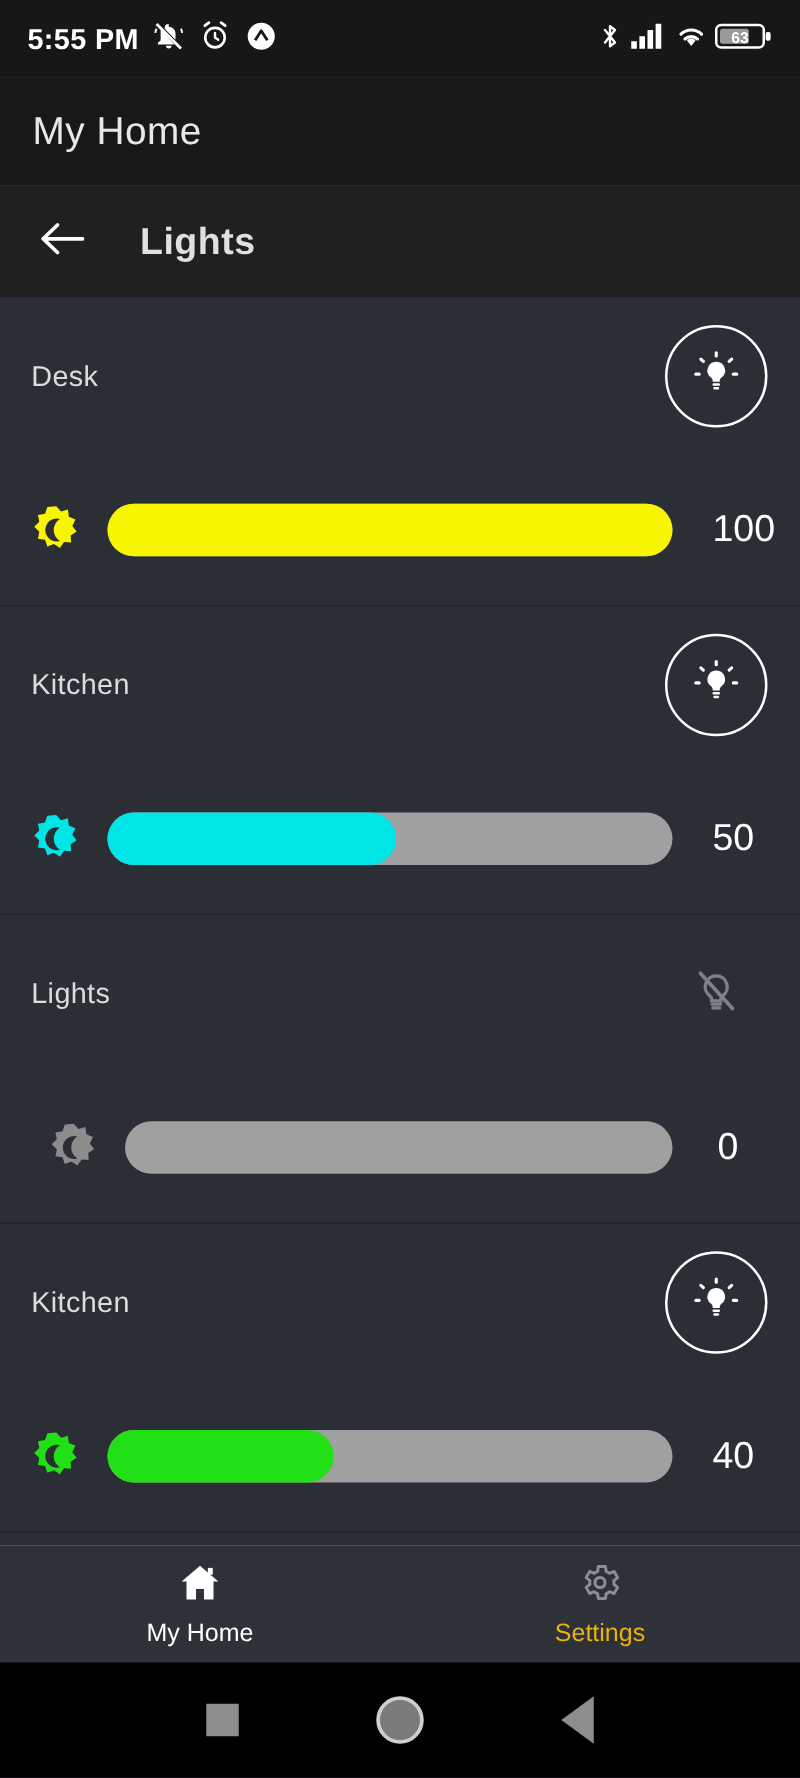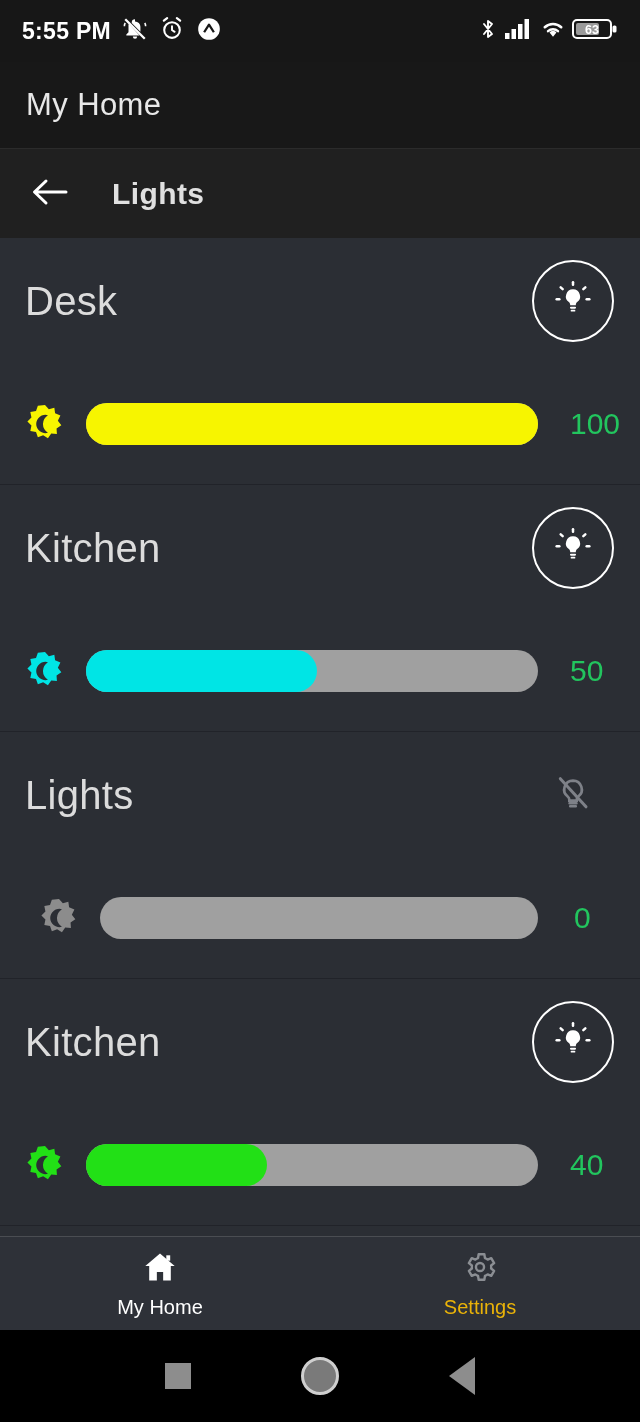--- a/index.html
+++ b/index.html
@@ -35,42 +35,42 @@
     border-top:1px solid #2b2b2b;
   }
   .subbar-title{ color:#e0e0e0; font-size:30px; font-weight:700; letter-spacing:.4px; }
 
   
   .list{ position:absolute; top:238px; left:0; right:0; bottom:0; background:#2b2e34; }
   .row{ position:relative; border-bottom:1px solid #212329; }
   .row-head{ position:relative; height:126px; }
   .row-name{
     position:absolute; left:25px; top:50%; transform:translateY(-50%);
-    color:#dcdcdc; font-size:40px; font-weight:300; letter-spacing:.3px;
+    color:#dcdcdc; font-size:23px; font-weight:300; letter-spacing:.3px;
   }
   .power{
     position:absolute; right:26px; top:50%; transform:translateY(-50%);
     width:82px; height:82px; border-radius:50%;
     display:flex; align-items:center; justify-content:center;
     border:2px solid #ffffff;
   }
   .power.off{ border:none; width:50px; height:50px; right:42px; }
 
   .row-slider{
     height:120px; display:flex; align-items:center;
     padding:0 0 0 22px; gap:18px;
   }
   .bicon{ width:46px; height:46px; flex:0 0 46px; display:flex; align-items:center; justify-content:center; }
   .track{
     position:relative; height:42px; border-radius:21px; background:#a0a0a0; flex:1 1 auto;
   }
   .fill{ position:absolute; left:0; top:0; bottom:0; border-radius:21px; }
   .val{
     width:84px; flex:0 0 84px; text-align:left; padding-left:14px;
-    color:#22c55e; font-size:30px; font-weight:300;
+    color:#ffffff; font-size:30px; font-weight:300;
   }
   .row.off .val{ padding-left:18px; }
 
   
   .row-partial{ height:60px; position:relative; overflow:hidden; }
   .partial-circle{
     position:absolute; right:26px; top:28px; width:82px; height:82px;
     border-radius:50%; border:2px solid #ffffff;
   }
 

